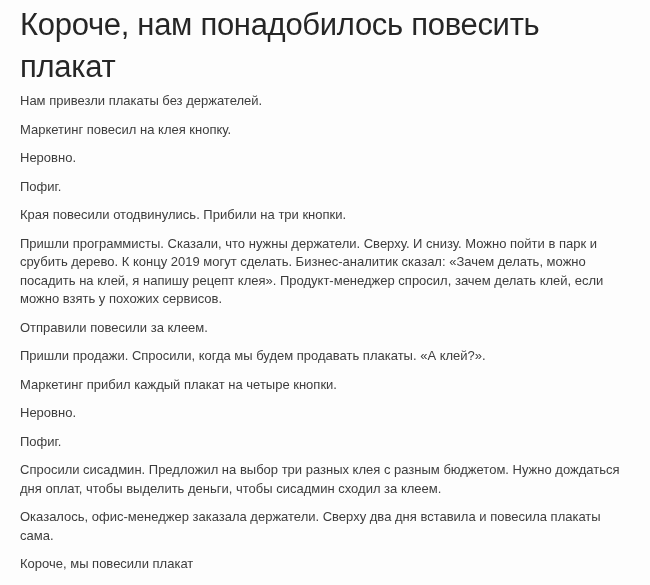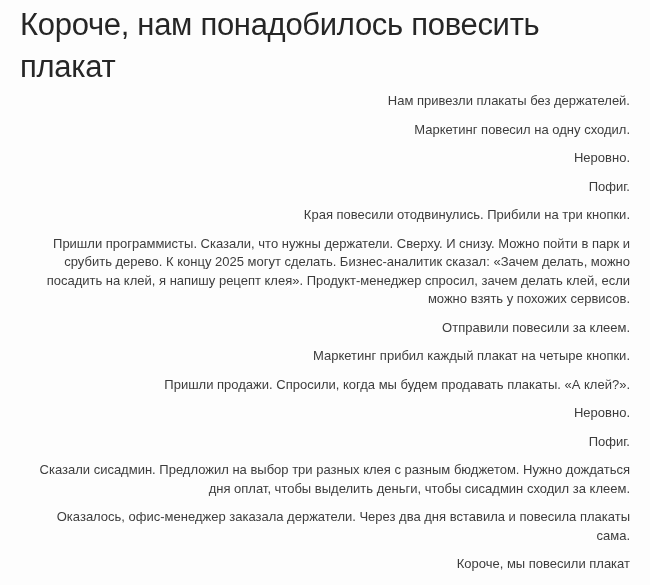--- a/index.html
+++ b/index.html
@@ -29,36 +29,35 @@
     letter-spacing: -0.3px;
     color: #262626;
   }
   .article-paragraph {
     margin: 0 0 10px 0;
     max-width: 610px;
     font-size: 13px;
     line-height: 18.5px;
     font-weight: 400;
     color: #3d3d3d;
-    text-align: right;
   }
 </style>
 </head>
 <body>
 
 <div class="article">
   <h1 class="article-title">Короче, нам понадобилось повесить плакат</h1>
 
   <p class="article-paragraph">Нам привезли плакаты без держателей.</p>
-  <p class="article-paragraph">Маркетинг повесил на одну сходил.</p>
+  <p class="article-paragraph">Маркетинг повесил на клея кнопку.</p>
   <p class="article-paragraph">Неровно.</p>
   <p class="article-paragraph">Пофиг.</p>
   <p class="article-paragraph">Края повесили отодвинулись. Прибили на три кнопки.</p>
-  <p class="article-paragraph">Пришли программисты.  Сказали, что нужны держатели. Сверху. И снизу. Можно пойти в парк и срубить дерево. К концу 2025 могут сделать. Бизнес-аналитик сказал: «Зачем делать, можно посадить на клей, я напишу рецепт клея». Продукт-менеджер спросил, зачем делать клей, если можно взять у похожих сервисов.</p>
+  <p class="article-paragraph">Пришли программисты.  Сказали, что нужны держатели. Сверху. И снизу. Можно пойти в парк и срубить дерево. К концу 2019 могут сделать. Бизнес-аналитик сказал: «Зачем делать, можно посадить на клей, я напишу рецепт клея». Продукт-менеджер спросил, зачем делать клей, если можно взять у похожих сервисов.</p>
   <p class="article-paragraph">Отправили повесили за клеем.</p>
+  <p class="article-paragraph">Пришли продажи. Спросили, когда мы будем продавать плакаты. «А клей?».</p>
   <p class="article-paragraph">Маркетинг прибил каждый плакат на четыре кнопки.</p>
-  <p class="article-paragraph">Пришли продажи. Спросили, когда мы будем продавать плакаты. «А клей?».</p>
   <p class="article-paragraph">Неровно.</p>
   <p class="article-paragraph">Пофиг.</p>
-  <p class="article-paragraph">Сказали сисадмин. Предложил на выбор три разных клея с разным бюджетом. Нужно дождаться дня оплат, чтобы выделить деньги, чтобы сисадмин сходил за клеем.</p>
-  <p class="article-paragraph">Оказалось, офис-менеджер заказала держатели. Через два дня вставила и повесила плакаты сама.</p>
+  <p class="article-paragraph">Спросили сисадмин. Предложил на выбор три разных клея с разным бюджетом. Нужно дождаться дня оплат, чтобы выделить деньги, чтобы сисадмин сходил за клеем.</p>
+  <p class="article-paragraph">Оказалось, офис-менеджер заказала держатели. Сверху два дня вставила и повесила плакаты сама.</p>
   <p class="article-paragraph">Короче, мы повесили плакат</p>
 </div>
 
 </body></html>

